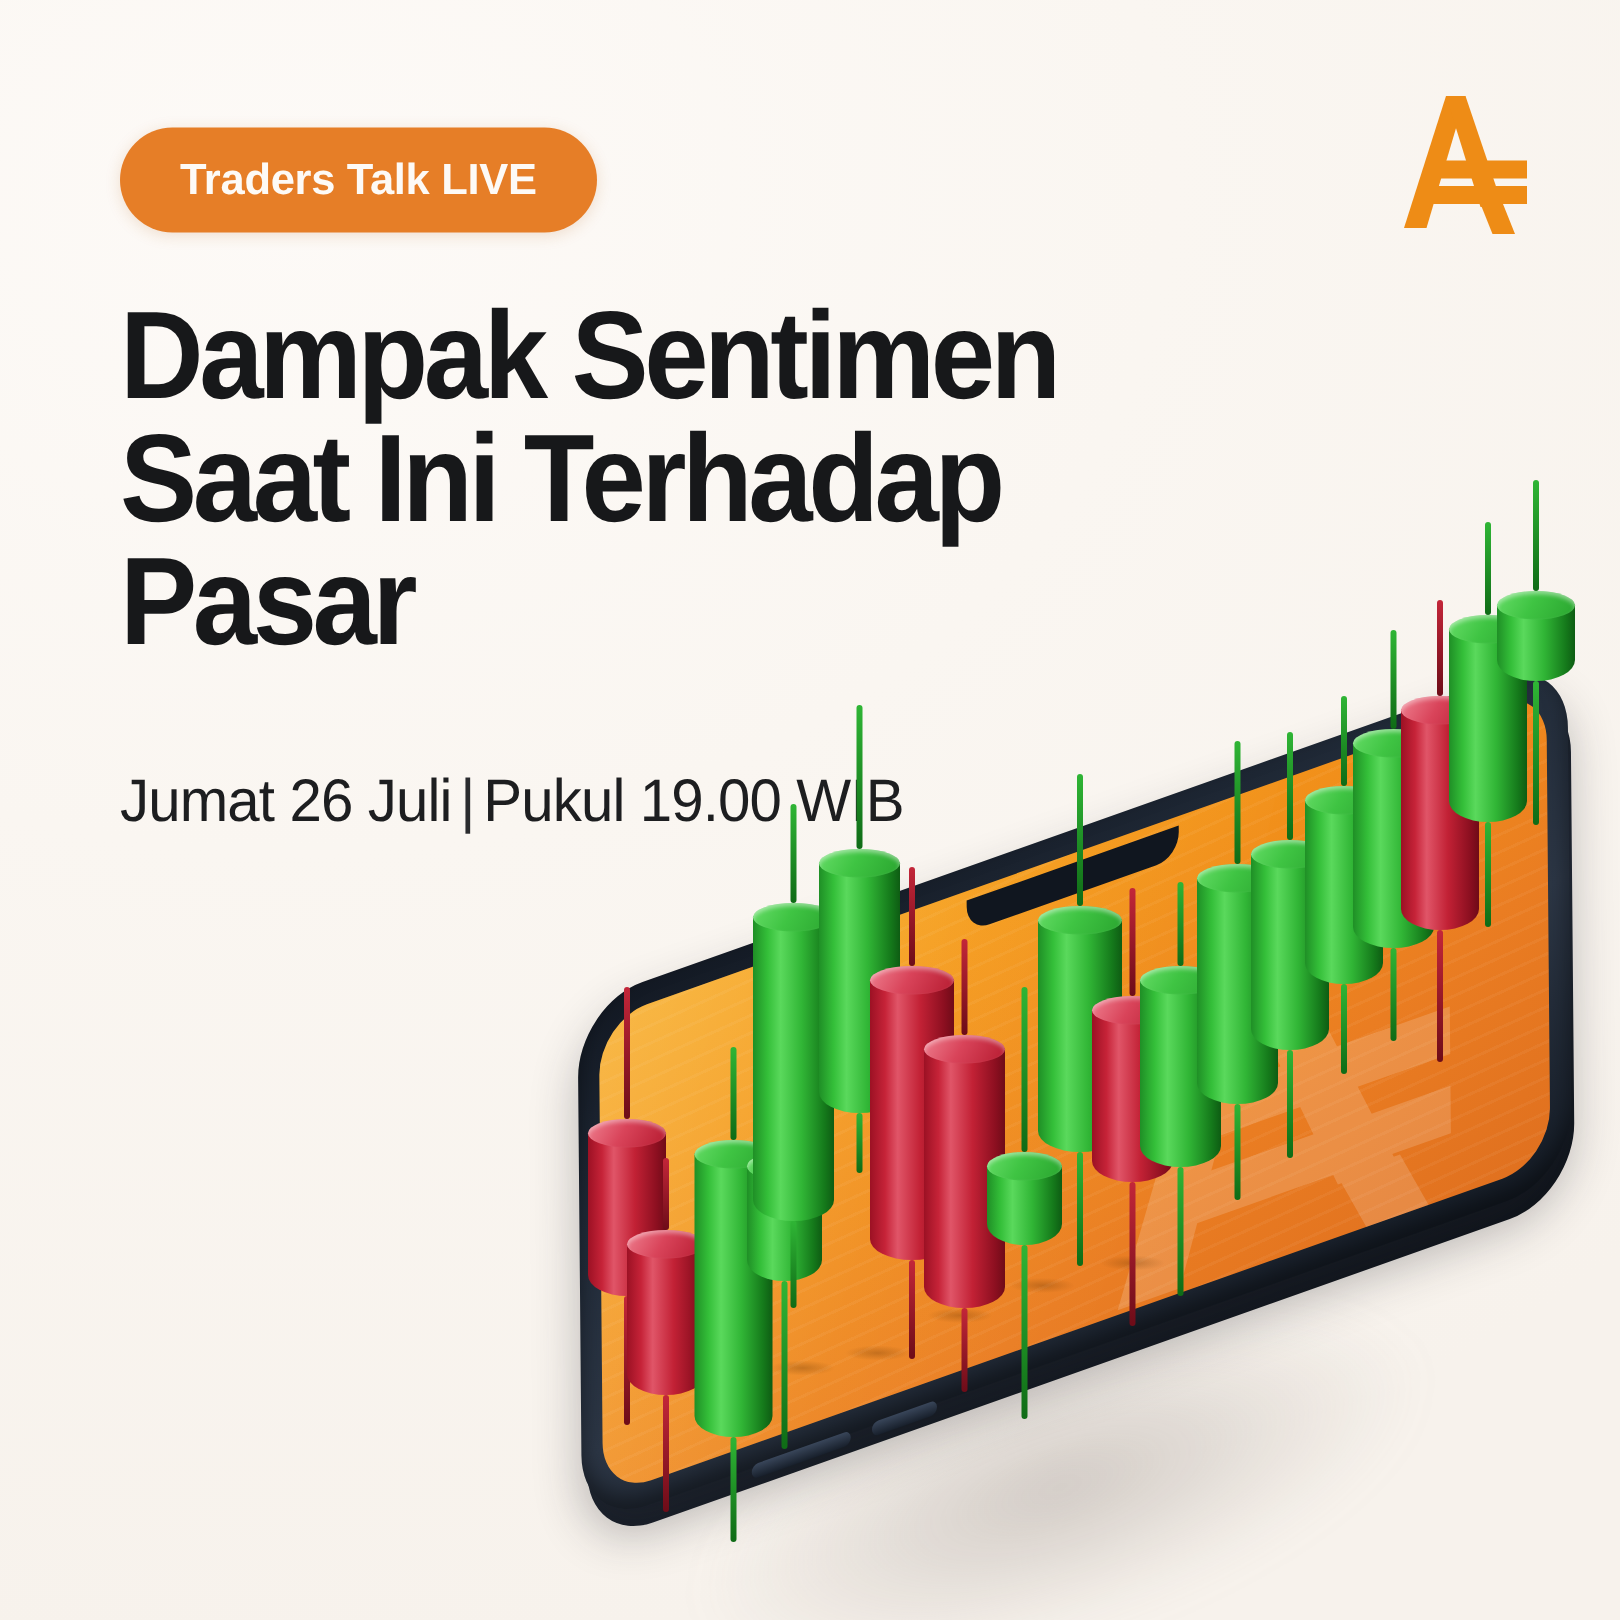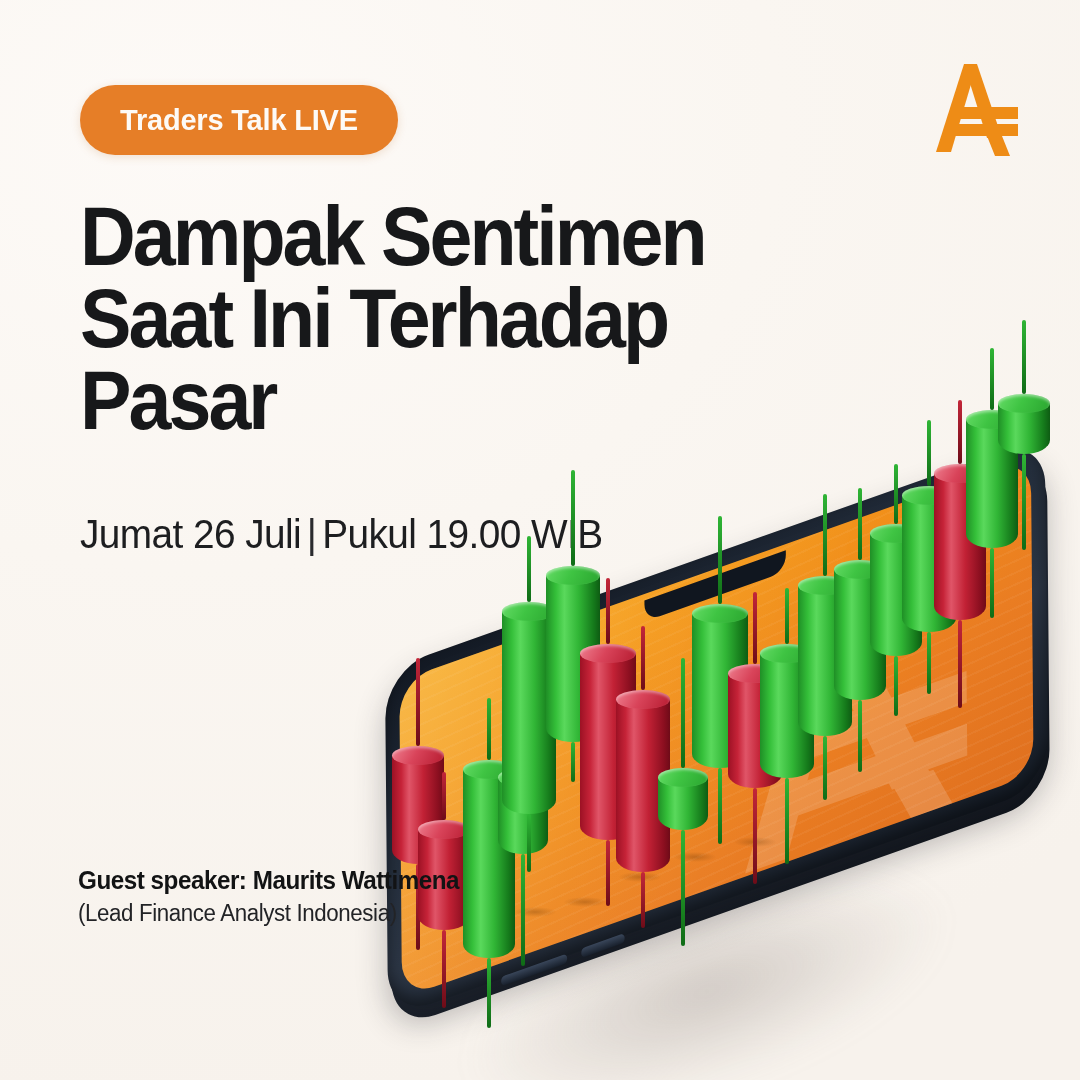--- a/index.html
+++ b/index.html
@@ -448,19 +448,15 @@
         <div class="body3d">
             <div class="side"></div>
             <div class="cap"></div>
           </div>
       </div>
 
     </div>
   </div>
 
   <div class="credits">
-    <div class="cred-block">
-      <div class="cred-name">Guest speaker: Maurits Wattimena</div>
-      <div class="cred-role">(Lead Finance Analyst Indonesia)</div>
-    </div>
   </div>
 
 </div>
 
 </body></html>

